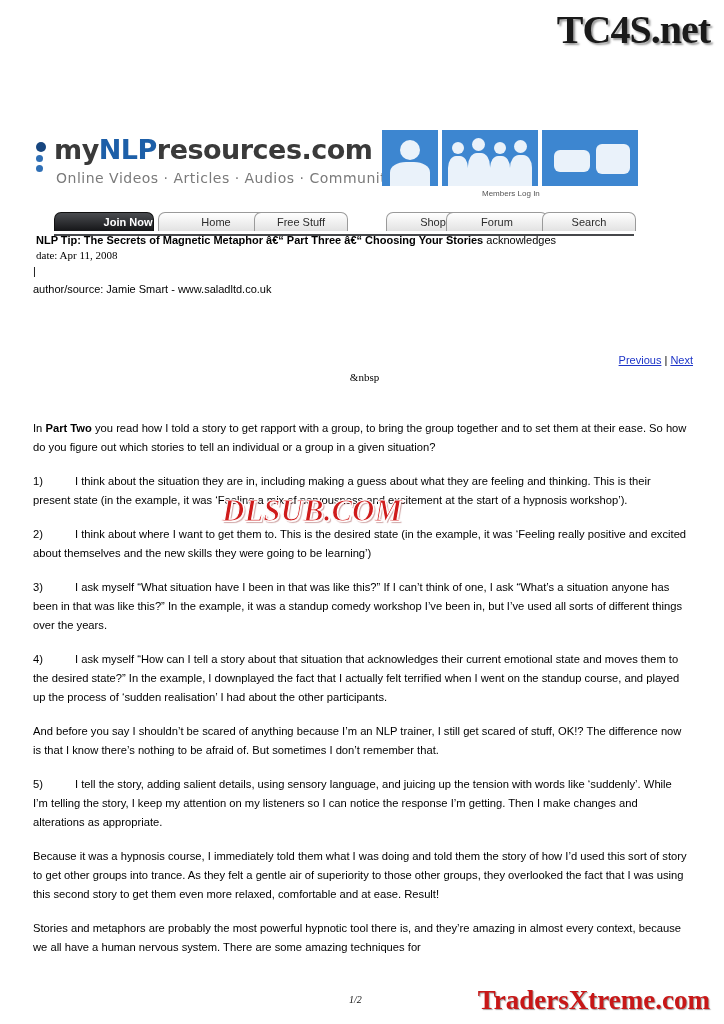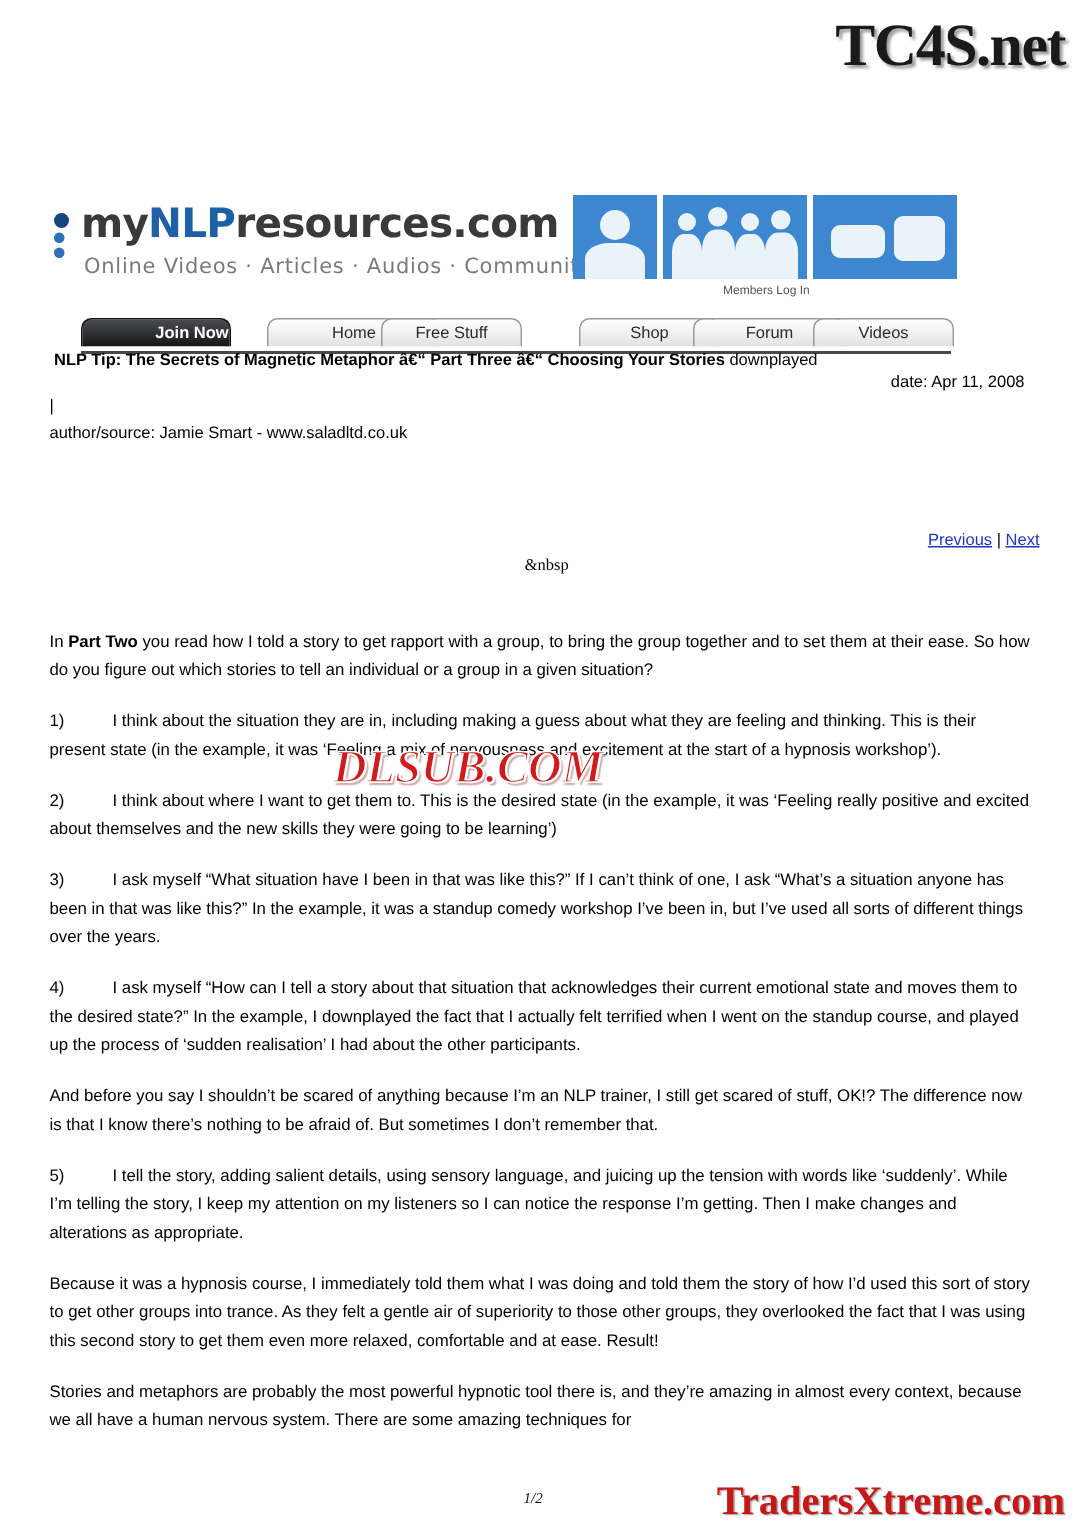--- a/index.html
+++ b/index.html
@@ -165,25 +165,24 @@
     font-weight: bold;
     font-family: "Liberation Sans", sans-serif;
     line-height: 15px;
   }
   .title-line .pubword {
     font-weight: normal;
   }
   .pubdate {
     position: absolute;
     top: 249px;
-    left: 26px;
+    left: 36px;
     width: 657px;
-    text-align: right;
-    font-size: 11px;
-    font-family: Liberation Sans, sans-serif;
+    font-size: 11px;
+    font-family: Liberation Serif, serif;
   }
   .pipe {
     position: absolute;
     top: 265px;
     left: 33px;
     font-size: 11px;
     font-family: "Liberation Sans", sans-serif;
   }
   .author {
     position: absolute;
@@ -309,30 +308,30 @@
       <div class="photo p3">
         <div class="silhouette" style="left:12px;top:20px;width:36px;height:22px;border-radius:6px;"></div>
         <div class="silhouette" style="left:54px;top:14px;width:34px;height:30px;border-radius:6px;"></div>
       </div>
     </div>
     <div class="members">Members Log In</div>
   </div>
 
   <div class="navbar">
     <div class="tab join" style="left:0px;width:100px;padding-left:48px;">Join Now</div>
-    <div class="tab" style="left:104px;width:116px;margin-left:20px;">Home</div>
+    <div class="tab" style="left:104px;width:116px;">Home</div>
     <div class="tab" style="left:200px;width:94px;text-align:center;">Free Stuff</div>
     <div class="tab" style="left:296px;width:94px;margin-left:36px;">Shop</div>
-    <div class="tab" style="left:408px;width:102px;">Forum</div>
-    <div class="tab" style="left:488px;width:94px;">Videos</div>
+    <div class="tab" style="left:392px;width:102px;">Forum</div>
+    <div class="tab" style="left:488px;width:94px;">Search</div>
   </div>
 
   <div class="title-line">
     <span>NLP Tip: The Secrets of Magnetic Metaphor â€“ Part Three â€“ Choosing Your Stories</span>
-    <span class="pubword">downplayed</span>
+    <span class="pubword">acknowledges</span>
   </div>
   <div class="pubdate">date:  Apr 11, 2008</div>
   <div class="pipe">|</div>
   <div class="author">author/source: Jamie Smart - www.saladltd.co.uk</div>
 
   <div class="navlinks">
     <a href="#">Previous</a>
     <span>|</span>
     <a href="#">Next</a>
   </div>

